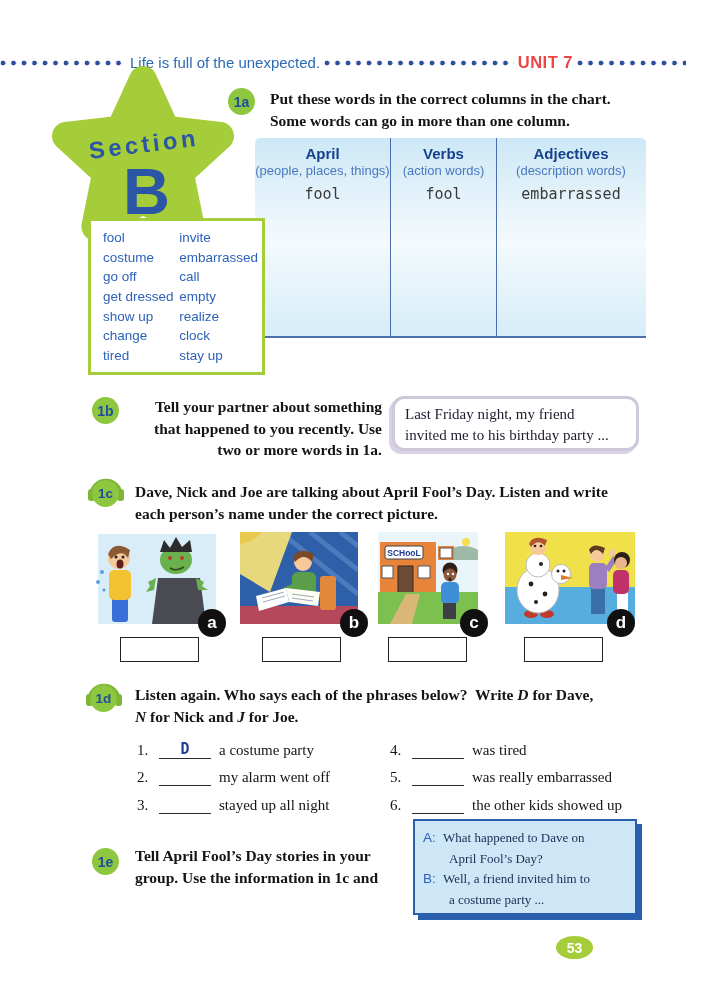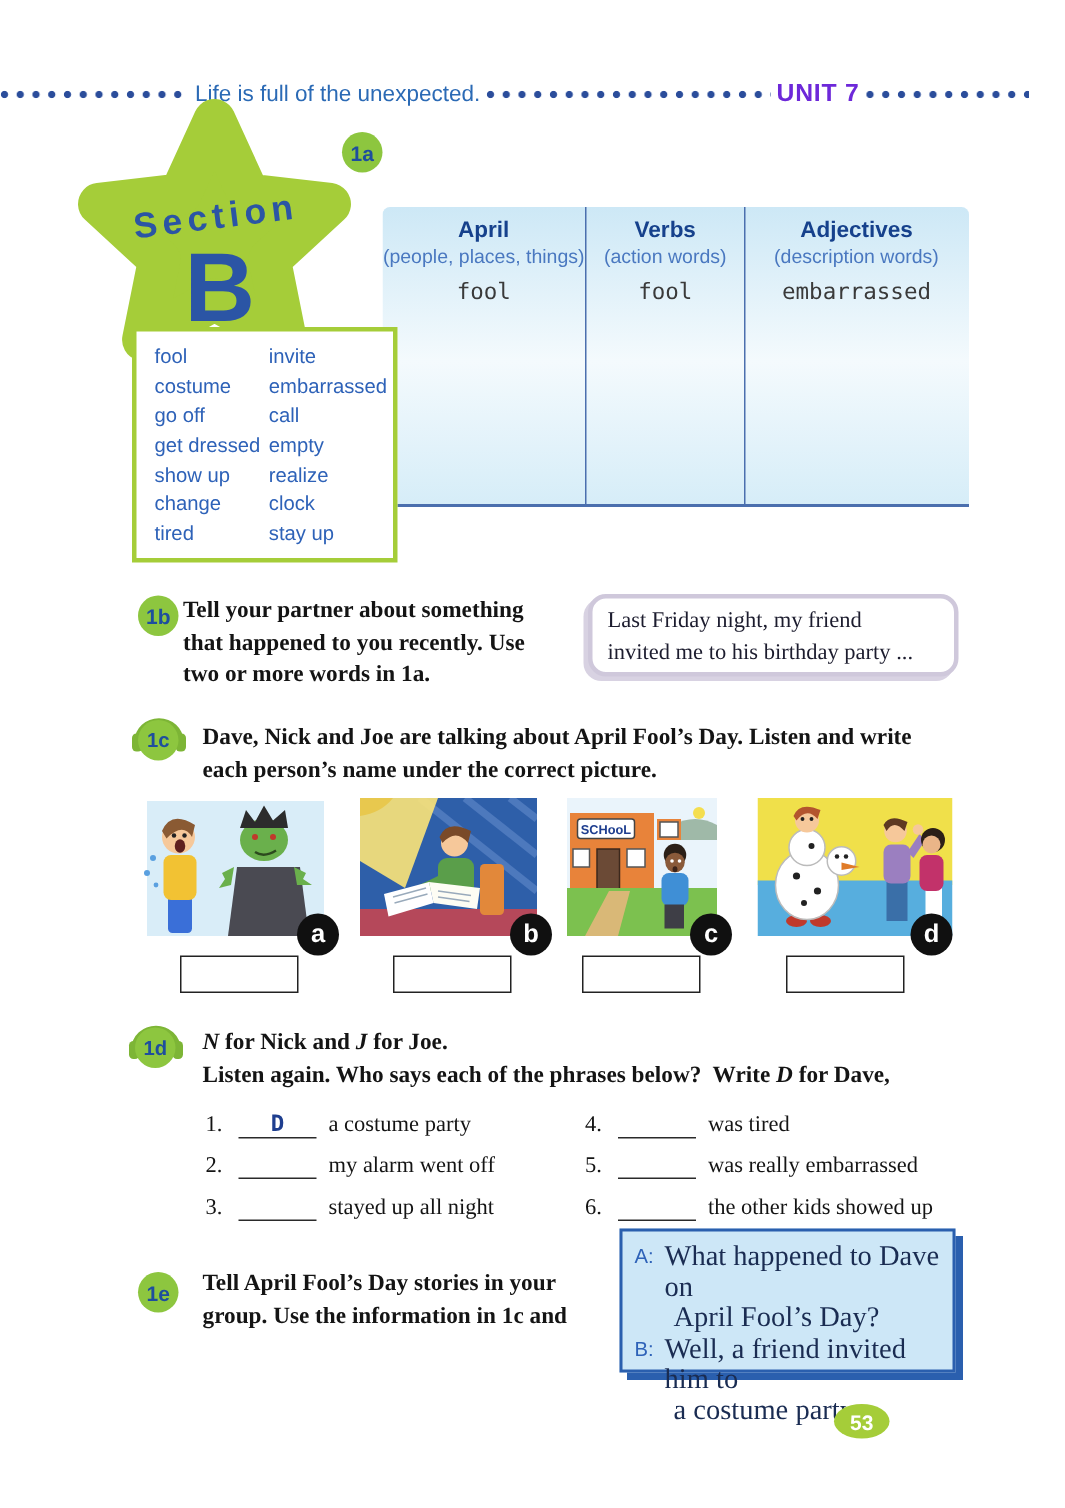--- a/index.html
+++ b/index.html
@@ -4,21 +4,21 @@
 <style>
   html,body{margin:0;padding:0;background:#fff;}
   .page{position:relative;width:686px;height:1005px;background:#fff;overflow:hidden;
         font-family:"Liberation Serif",serif;color:#1a1a1a;}
   
   .dotrow{position:absolute;top:53px;left:0;width:710px;display:flex;align-items:center;gap:4px;}
   .dots{height:6px;background-image:radial-gradient(circle at 3px 3px,#2b4d9b 2.1px,rgba(0,0,0,0) 2.7px);
         background-size:10.5px 6px;background-repeat:repeat-x;}
   .d1{width:126px;} .d2{flex:1;} .d3{width:133px;}
   .unit-title{font-family:"Liberation Sans",sans-serif;font-size:15px;color:#2b6ab5;white-space:nowrap;}
-  .unit-label{font-family:"Liberation Sans",sans-serif;font-size:16.5px;font-weight:bold;color:#6d28d9;
+  .unit-label{font-family:"Liberation Sans",sans-serif;font-size:16.5px;font-weight:bold;color:#ef4444;
               letter-spacing:.5px;white-space:nowrap;}
   
   .star{position:absolute;left:52px;top:66px;width:182px;height:176px;}
   
   .badge{position:absolute;width:27px;height:27px;border-radius:50%;background:#8dc63f;
          color:#1e4e9e;font:bold 14px "Liberation Sans",sans-serif;
          display:flex;align-items:center;justify-content:center;}
   .hbadge{position:absolute;width:40px;height:34px;}
   .hbadge .circ{position:absolute;left:6px;top:6px;width:27px;height:27px;border-radius:50%;background:#8dc63f;
          color:#1e4e9e;font:bold 13.5px "Liberation Sans",sans-serif;
@@ -58,21 +58,21 @@
   .item{height:27.5px;display:flex;align-items:flex-end;}
   .item .num{width:22px;}
   .item .blank{display:inline-block;width:52px;border-bottom:1.5px solid #2a2a2a;text-align:center;
         font:bold 15px "DejaVu Sans Mono",monospace;color:#1e3e8f;line-height:17px;margin-right:8px;}
   
   .dialog{position:absolute;left:413px;top:819px;width:224px;height:96px;box-sizing:border-box;
           background:#cde7f7;border:2px solid #2a5fae;box-shadow:5px 5px 0 0 #2a5fae;
           padding:7px 6px 0 8px;}
   .dlg-row{display:grid;grid-template-columns:20px 1fr;line-height:20.5px;}
   .dlg-sp{font:13.5px "Liberation Sans",sans-serif;color:#2e62b8;padding-top:2px;}
-  .dlg-tx{font-size:19px;color:#1a2c52;}
+  .dlg-tx{font-size:13px;color:#1a2c52;}
   .dlg-cont{padding-left:6px;}
   
   .pagenum{position:absolute;left:556px;top:936px;width:37px;height:23px;border-radius:50%;
            background:#a5cd39;color:#fff;font:bold 14px "Liberation Sans",sans-serif;
            display:flex;align-items:center;justify-content:center;}
   .it{font-style:italic;}
 </style>
 </head>
 <body>
 
@@ -88,20 +88,24 @@
 
   <div class="star">
     <svg width="182" height="176" viewBox="0 0 100 100">
       <polygon points="50,8 62.9,36.2 93.7,39.8 70.9,60.8 77,91.2 50,76 23,91.2 29.1,60.8 6.3,39.8 37.1,36.2" fill="#a5cd39" stroke="#a5cd39" stroke-width="16" stroke-linejoin="round"></polygon>
       <text x="51" y="49" transform="rotate(-7 51 49)" text-anchor="middle" font-family="Liberation Sans, sans-serif" font-weight="bold" font-size="13.5" letter-spacing="2" fill="#2b55a5">Section</text>
       <text x="52" y="84" text-anchor="middle" font-family="Liberation Sans, sans-serif" font-weight="bold" font-size="37" fill="#2b55a5">B</text>
     </svg>
   </div>
 
   <div class="badge" style="left:228px;top:88px;">1a</div>
+  <div class="instr" style="left:270px;top:88px;width:390px;">
+    <div>Put these words in the correct columns in the chart.</div>
+    <div>Some words can go in more than one column.</div>
+  </div>
 
   <div class="chart">
     <div class="tcol c1">
       <div class="t-title">April</div>
       <div class="t-sub">(people, places, things)</div>
       <div class="t-entry">fool</div>
     </div>
     <div class="tcol c2">
       <div class="t-title">Verbs</div>
       <div class="t-sub">(action words)</div>
@@ -129,21 +133,21 @@
       <span>embarrassed</span>
       <span>call</span>
       <span>empty</span>
       <span>realize</span>
       <span>clock</span>
       <span>stay up</span>
     </div>
   </div>
 
   <div class="badge" style="left:92px;top:397px;">1b</div>
-  <div class="instr" style="left:122px;top:396px;width:260px;">
+  <div class="instr" style="left:122px;top:396px;width:260px;text-align:right;">
     <div>Tell your partner about something</div>
     <div>that happened to you recently. Use</div>
     <div>two or more words in 1a.</div>
   </div>
   <div class="bubble">
     <div>Last Friday night, my friend</div>
     <div>invited me to his birthday party ...</div>
   </div>
 
   <div class="hbadge" style="left:86px;top:474px;">
@@ -278,22 +282,22 @@
 
   <div class="hbadge" style="left:84px;top:679px;">
     <svg width="40" height="34" viewBox="0 0 40 34">
       <path d="M6,20 A14,13 0 0 1 34,20" fill="none" stroke="#7db536" stroke-width="4.5"></path>
       <rect x="2" y="15" width="7" height="12" rx="3" fill="#7db536"></rect>
       <rect x="31" y="15" width="7" height="12" rx="3" fill="#7db536"></rect>
     </svg>
     <div class="circ">1d</div>
   </div>
   <div class="instr" style="left:135px;top:684px;width:530px;">
+    <div><span>Listen again. Who says each of the phrases below?&nbsp; Write </span><span class="it">D</span><span> for Dave,</span></div>
     <div><span class="it">N</span><span> for Nick and </span><span class="it">J</span><span> for Joe.</span></div>
-    <div><span>Listen again. Who says each of the phrases below?&nbsp; Write </span><span class="it">D</span><span> for Dave,</span></div>
   </div>
 
   <div class="items" style="left:137px;top:731px;width:250px;">
     <div class="item">
       <span class="num">1.</span>
       <span class="blank">D</span>
       <span>a costume party</span>
     </div>
     <div class="item">
       <span class="num">2.</span>

